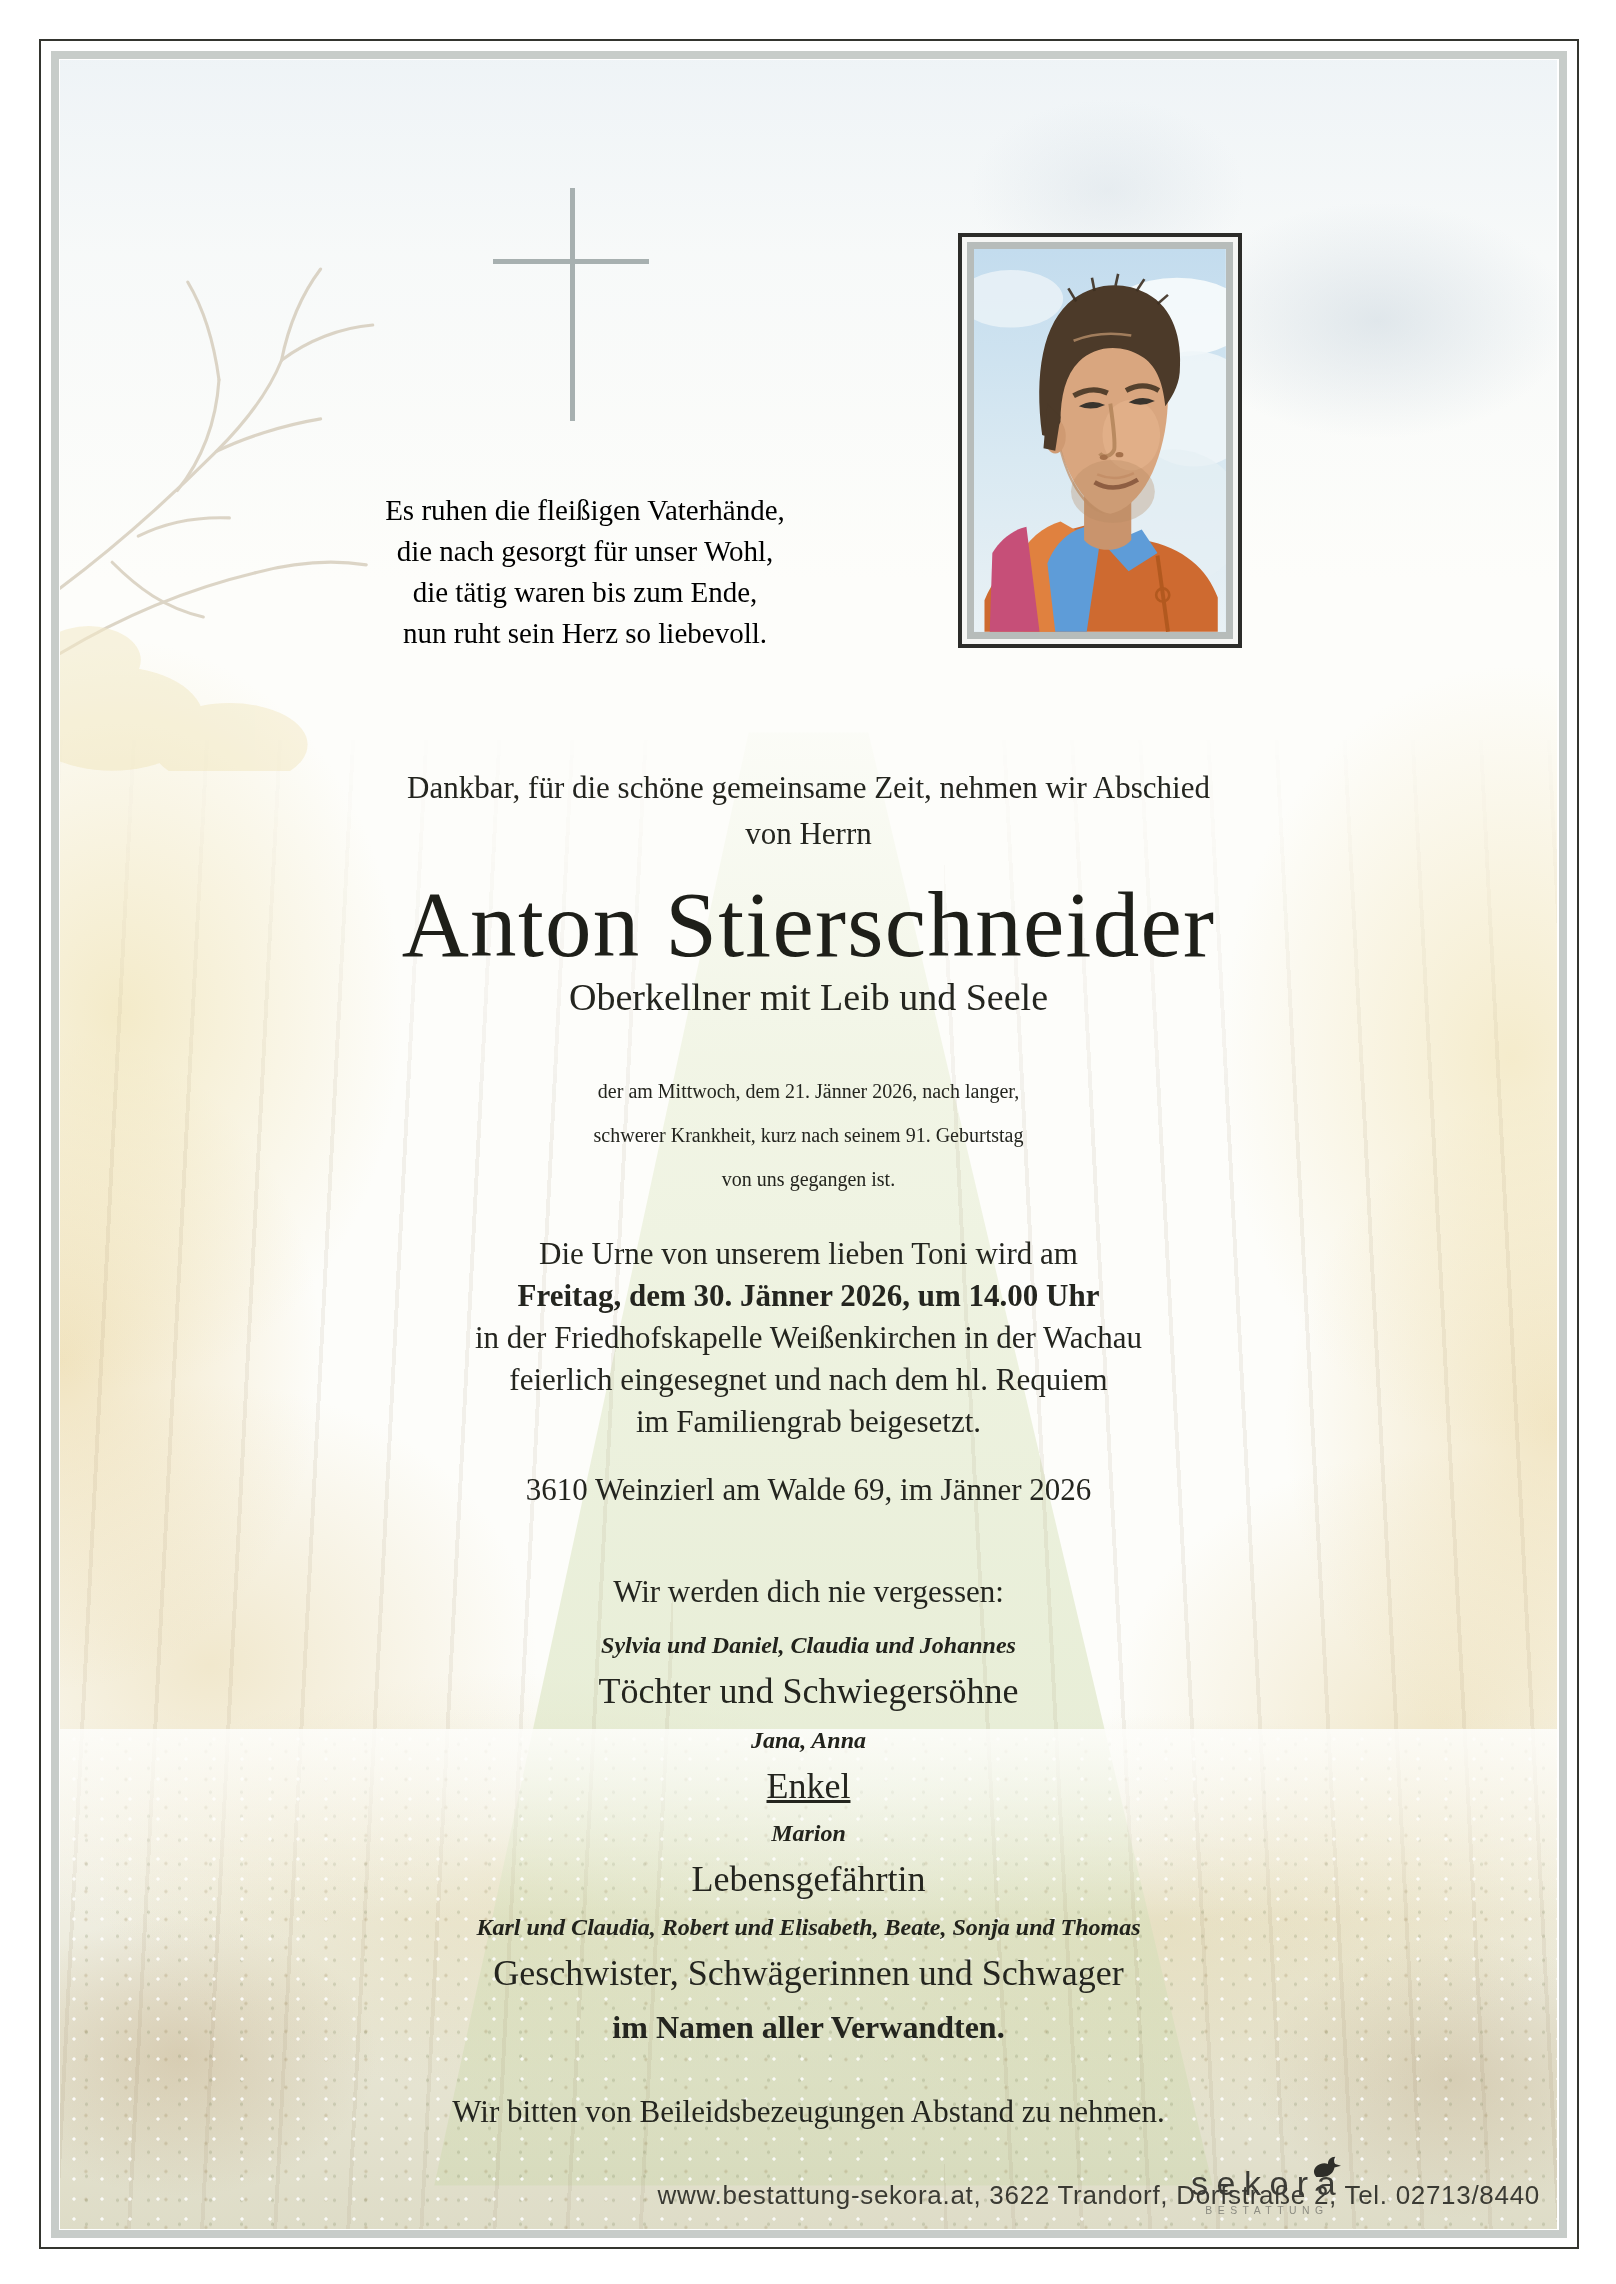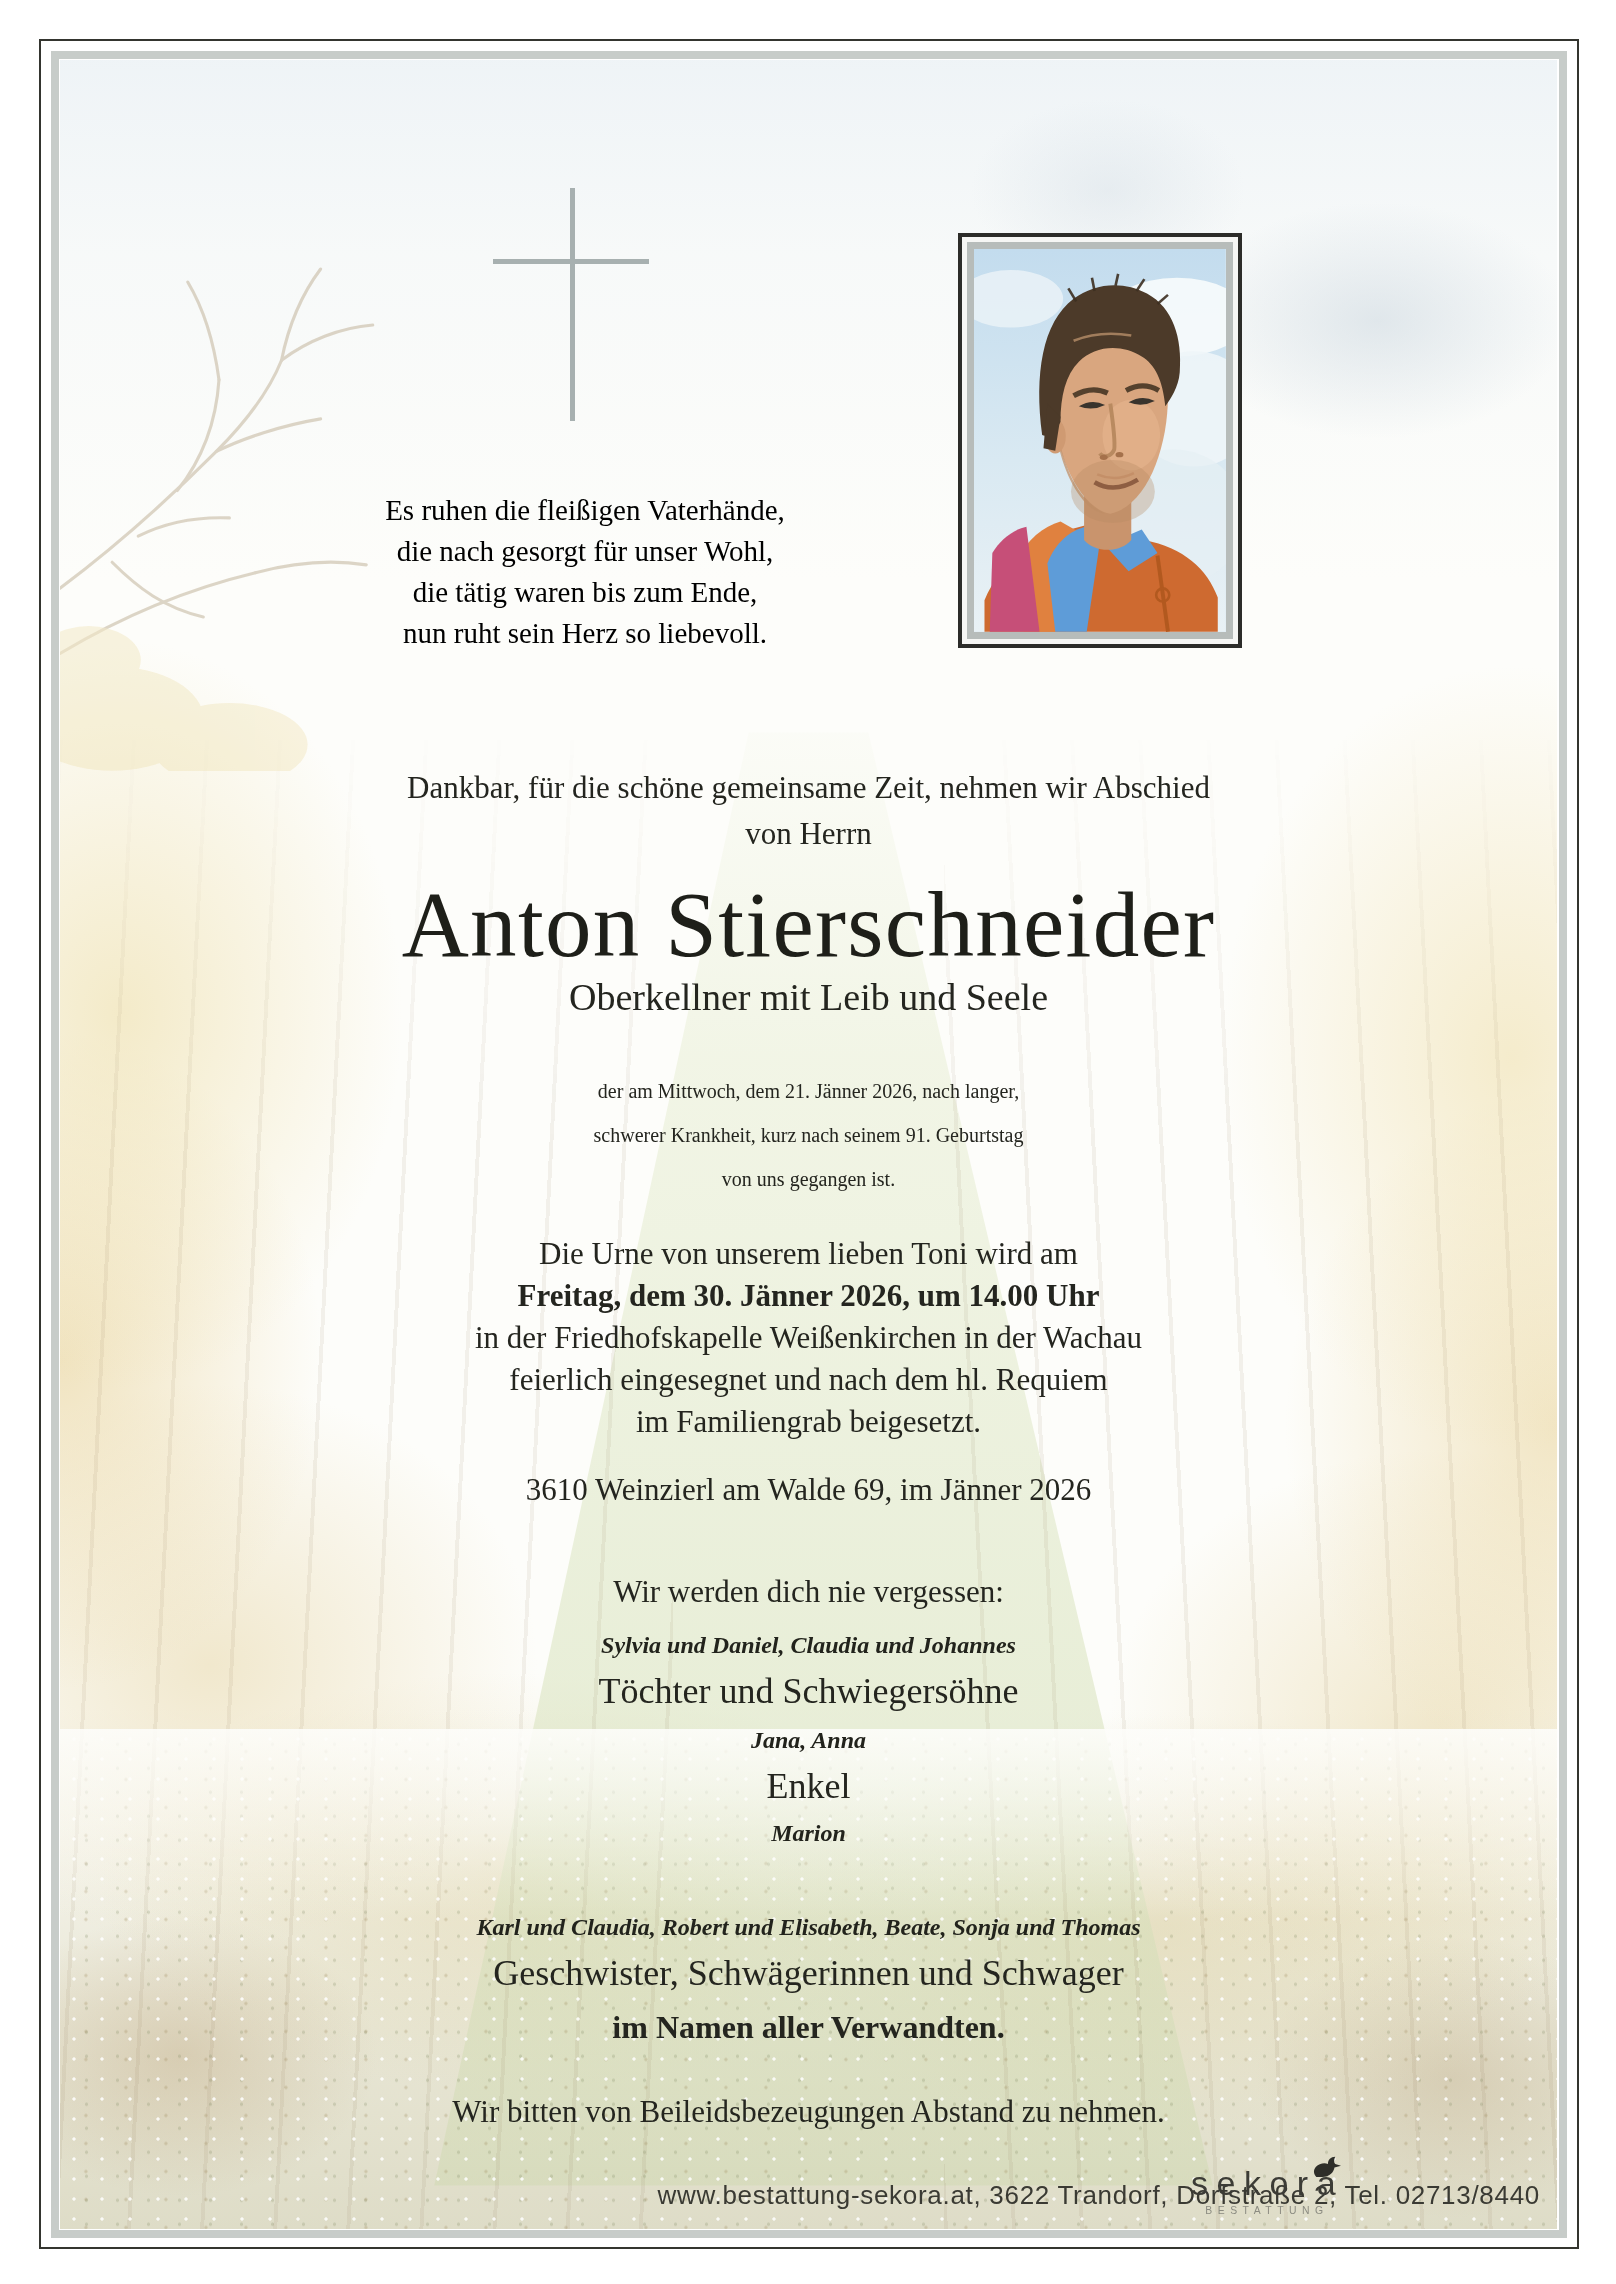--- a/index.html
+++ b/index.html
@@ -92,21 +92,21 @@
   .name{top:811px;font-size:93px;letter-spacing:1.3px;color:#1e1f19;font-weight:500;}
   .subtitle{top:915px;font-size:38px;}
   .para1{top:1009px;font-size:20px;line-height:44px;}
   .urn{top:1173px;font-size:31px;line-height:42px;}
   .urn .bold{font-weight:bold;}
   .address{top:1412px;font-size:31px;font-family:Liberation Serif, serif;}
   .farewell{top:1514px;font-size:31px;}
   .names{font-size:24px;font-weight:bold;color:#22231c;font-style:italic;}
   .relation{font-size:36px;}
   .g1n{top:1572px;} .g1r{top:1610px;}
-  .g2n{top:1667px;} .g2r{top:1705px;}
+  .g2n{top:1667px;} .g2r{top:1705px;text-decoration:underline;}
   .g3n{top:1760px;} .g3r{top:1798px;}
   .g4n{top:1854px;} .g4r{top:1892px;}
   .closing{top:1949px;font-size:32px;font-weight:bold;}
   .plea{top:2034px;font-size:31px;}
   .footer-line{
     top:2120px;left:0;width:1480px;
     font-family:"Liberation Sans","DejaVu Sans",sans-serif;
     font-size:26px;color:#3a3a33;letter-spacing:0.7px;text-align:right;
   }
   
@@ -244,20 +244,21 @@
 
     <div class="tx address">3610  Weinzierl am Walde 69, im Jänner 2026</div>
 
     <div class="tx farewell">Wir werden dich nie vergessen:</div>
 
     <div class="tx names g1n">Sylvia und Daniel, Claudia und Johannes</div>
     <div class="tx relation g1r">Töchter und Schwiegersöhne</div>
     <div class="tx names g2n">Jana, Anna</div>
     <div class="tx relation g2r">Enkel</div>
     <div class="tx names g3n">Marion</div>
+    <div class="tx relation g3r">Lebensgefährtin</div>
     <div class="tx names g4n">Karl und Claudia, Robert und Elisabeth, Beate, Sonja und Thomas</div>
     <div class="tx relation g4r">Geschwister, Schwägerinnen und Schwager</div>
 
     <div class="tx closing">im Namen aller Verwandten.</div>
 
     <div class="tx plea">Wir bitten von Beileidsbezeugungen Abstand zu nehmen.</div>
 
     <div class="tx footer-line">www.bestattung-sekora.at, 3622 Trandorf, Dorfstraße 2, Tel. 02713/8440</div>
 
     <div class="logo">

